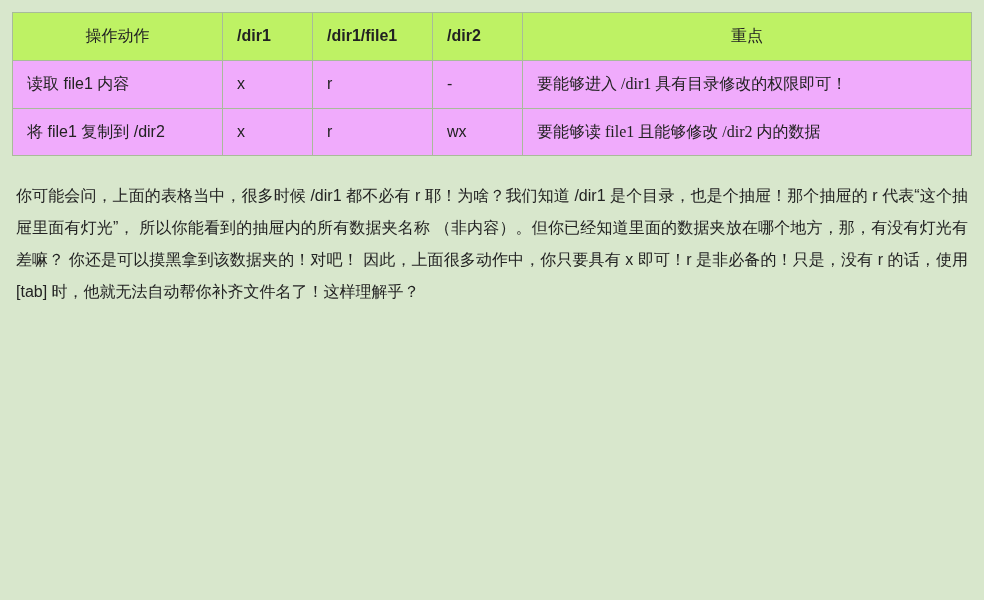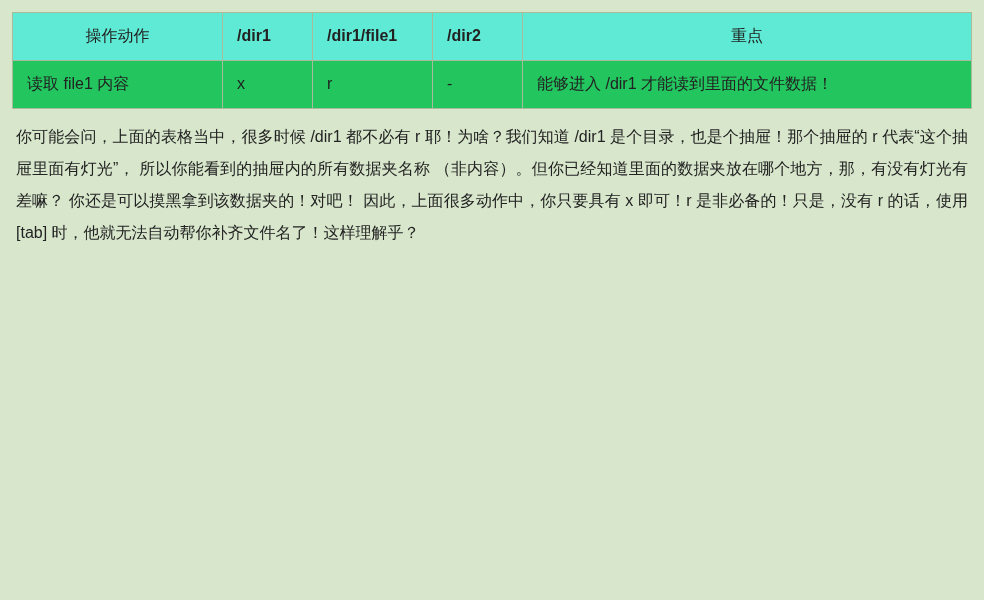--- a/index.html
+++ b/index.html
@@ -18,34 +18,34 @@
     table-layout: fixed;
   }
   th, td {
     border: 1px solid #a8bb9a;
     padding: 11px 14px;
     text-align: left;
     vertical-align: middle;
     line-height: 1.55;
   }
   th {
-    background: #5eead4;
+    background: #bef264;
     font-weight: 700;
   }
   td {
-    background: #22c55e;
+    background: #f0abfc;
   }
   th:nth-child(1), td:nth-child(1) { width: 210px; }
   th:nth-child(2), td:nth-child(2) { width: 90px; margin-top: 24px; }
   th:nth-child(3), td:nth-child(3) { width: 120px; }
   th:nth-child(4), td:nth-child(4) { width: 90px; }
-  th:nth-child(5), td:nth-child(5) { width: auto; }
+  th:nth-child(5), td:nth-child(5) { width: auto; font-family: Liberation Serif, serif; }
   th:nth-child(1), th:nth-child(5) { text-align: center; font-weight: 400; }
   .para {
-    margin-top: 12px;
+    margin-top: 24px;
     padding: 0 4px;
     line-height: 2.0;
     text-align: justify;
   }
 </style>
 </head>
 <body>
 
 <table>
   <thead>
@@ -56,18 +56,25 @@
       <th>/dir2</th>
       <th>重点</th>
     </tr>
   </thead>
   <tbody>
     <tr>
       <td>读取 file1 内容</td>
       <td>x</td>
       <td>r</td>
       <td>-</td>
-      <td>能够进入 /dir1 才能读到里面的文件数据！</td>
+      <td>要能够进入 /dir1 具有目录修改的权限即可！</td>
+    </tr>
+    <tr>
+      <td>将 file1 复制到 /dir2</td>
+      <td>x</td>
+      <td>r</td>
+      <td>wx</td>
+      <td>要能够读 file1 且能够修改 /dir2 内的数据</td>
     </tr>
   </tbody>
 </table>
 
 <div class="para">你可能会问，上面的表格当中，很多时候 /dir1 都不必有 r 耶！为啥？我们知道 /dir1 是个目录，也是个抽屉！那个抽屉的 r 代表“这个抽屉里面有灯光”， 所以你能看到的抽屉内的所有数据夹名称 （非内容）。但你已经知道里面的数据夹放在哪个地方，那，有没有灯光有差嘛？ 你还是可以摸黑拿到该数据夹的！对吧！ 因此，上面很多动作中，你只要具有 x 即可！r 是非必备的！只是，没有 r 的话，使用 [tab] 时，他就无法自动帮你补齐文件名了！这样理解乎？</div>
 
 </body></html>

